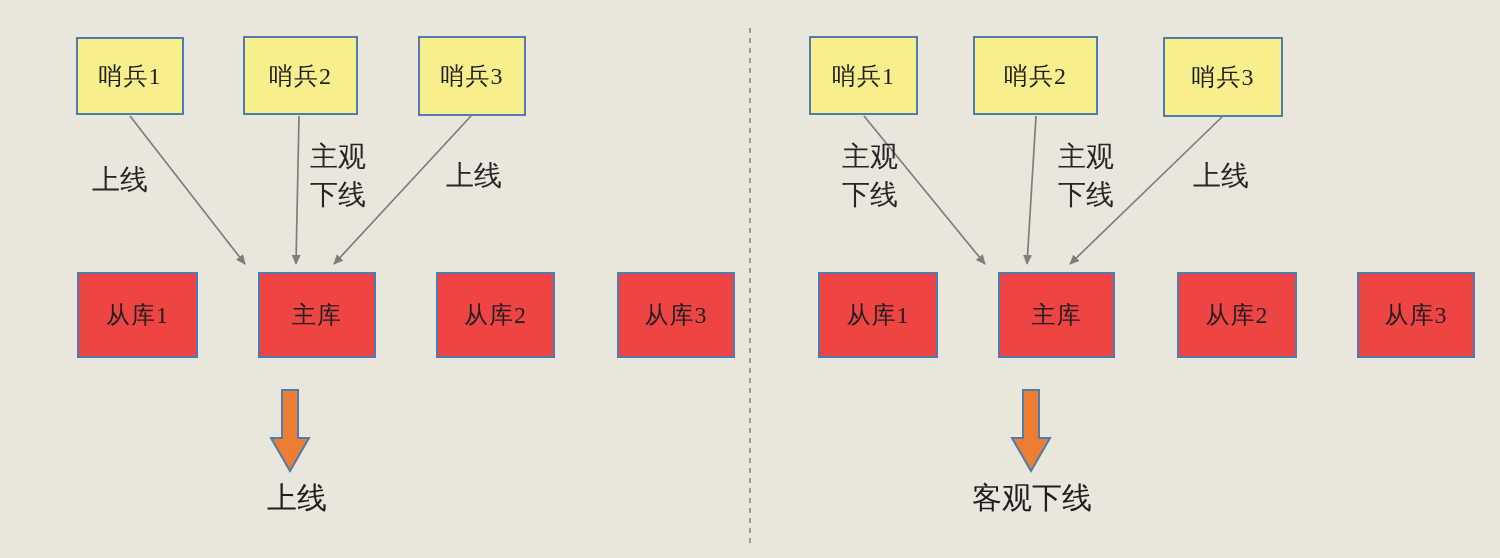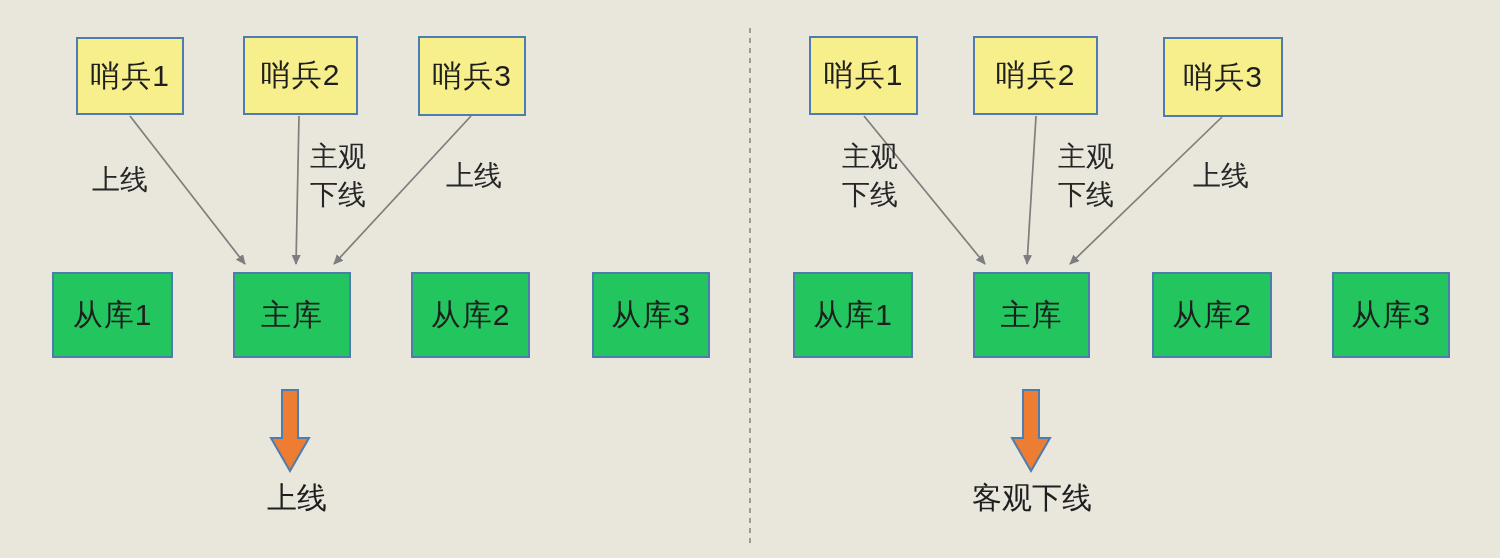--- a/index.html
+++ b/index.html
@@ -8,25 +8,26 @@
     position:relative;
     width:1500px;height:558px;
     background:#E9E6DC;
     overflow:hidden;
   }
   .box{
     position:absolute;
     display:flex;align-items:center;justify-content:center;
     border:2px solid #4E7CAF;
     box-sizing:border-box;
-    font-size:30px;color:#1E1E1E;
+    font-size:24px;color:#1E1E1E;
     letter-spacing:1px;
+    font-family:Liberation Serif, serif;
   }
   .sentinel{background:#F7EE8C;}
-  .database{background:#22c55e;}
+  .database{background:#ef4444;margin-left:25px;}
   .edge-label{
     position:absolute;
     font-size:28px;color:#262626;
     text-align:center;
     white-space:pre-line;
     line-height:1.35;
   }
   .result-label{
     position:absolute;
     font-size:30px;color:#1E1E1E;

